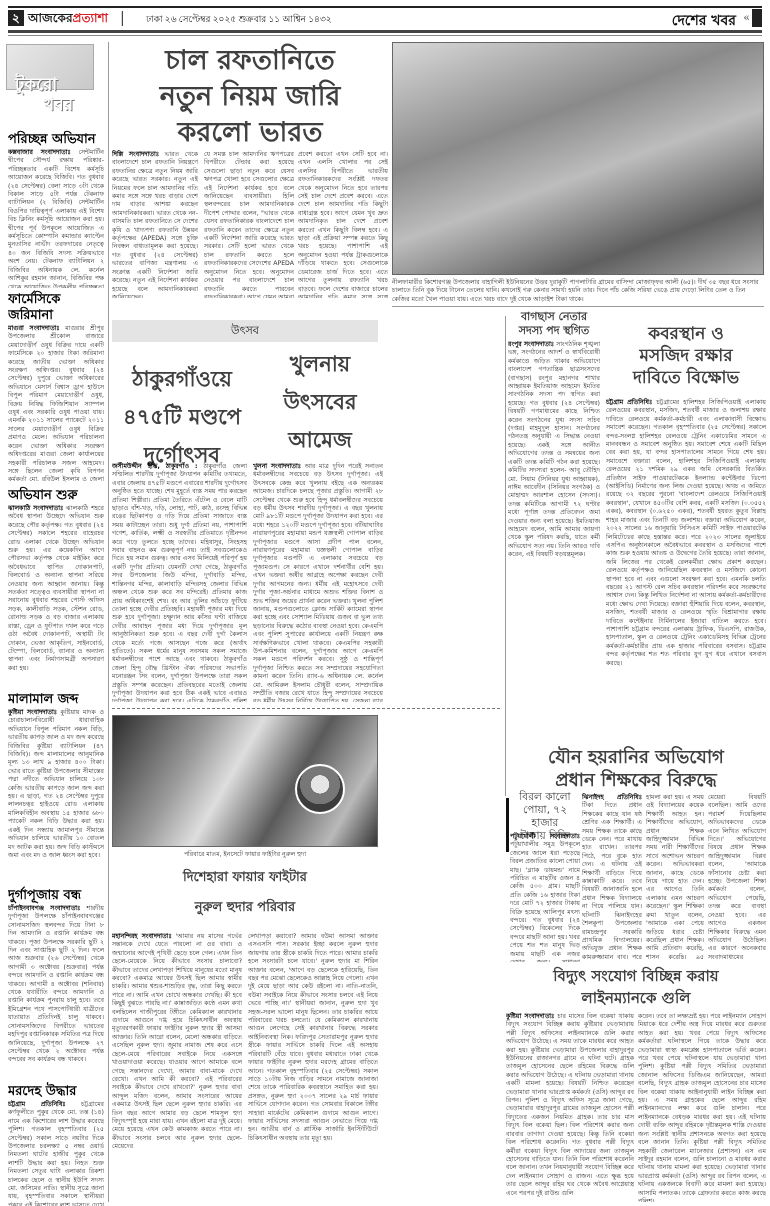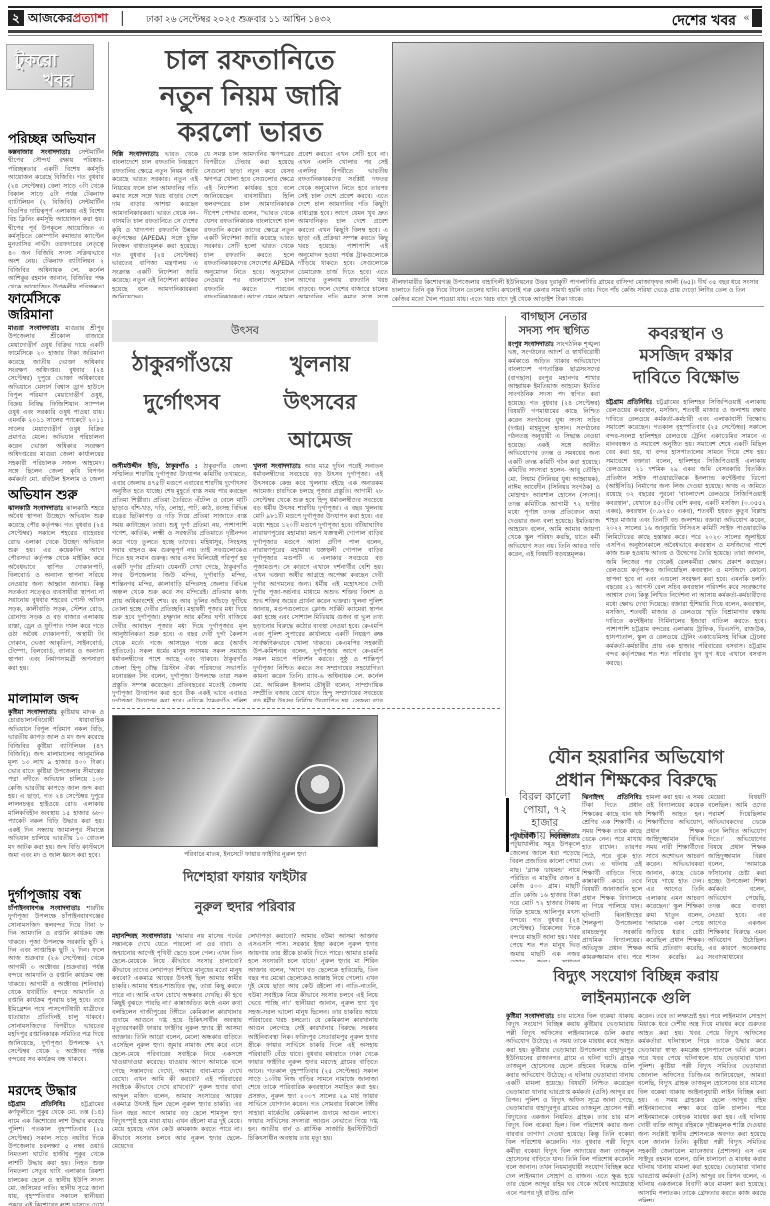--- a/index.html
+++ b/index.html
@@ -18,21 +18,21 @@
   .section { position:absolute; right:34px; top:9px; font-family:"DejaVu Sans",sans-serif; font-weight:bold; font-size:14px; }
   .arrow { position:absolute; right:20px; top:11px; font-size:11px; color:#555; }
   .rbox { position:absolute; right:8px; top:9px; width:10px; height:18px; background:#222; }
   .vrule { position:absolute; width:1px; background:#999; }
   .hrule { position:absolute; height:1px; background:#999; }
   .dotted { position:absolute; height:0; border-top:1px dashed #777; }
   .col-text { font-family:"DejaVu Sans",sans-serif; font-size:6.2px; line-height:8.4px; color:#333; text-align:justify; overflow:hidden; }
   .col-text b { color:#000; }
   .side-head { font-family:"DejaVu Sans",sans-serif; font-weight:bold; font-size:13px; color:#000; line-height:16px; margin:3px 0 1px; }
   .tukro { position:absolute; left:6px; top:44px; width:88px; height:46px; background:linear-gradient(135deg,#e8e8e8,#c9c9c9); border:1px solid #aaa; }
-  .tukro span { position:absolute; font-family:"DejaVu Sans",sans-serif; font-weight:bold; color:#fff; text-shadow:1px 1px 0 #777; }
+  .tukro span { position:absolute; font-family:"DejaVu Sans",sans-serif; font-weight:bold; color:#fff; text-shadow:1px 1px 0 #777;margin-top:24px; }
   .headline { font-family:"DejaVu Sans",sans-serif; font-weight:bold; color:#404040; text-align:center; }
   .photo { position:absolute; background: linear-gradient(160deg,#d9d9d9 0%,#8a8a8a 35%,#bdbdbd 55%,#5f5f5f 80%,#a9a9a9 100%); border:1px solid #666; }
   .caption { font-family:"DejaVu Sans",sans-serif; font-size:6.2px; line-height:8.4px; color:#333; }
   .utsab-bar { position:absolute; left:112px; top:320px; width:266px; height:22px; background:#e4e4e4; font-family:"DejaVu Sans",sans-serif; font-size:11px; text-align:center; line-height:22px; }
   .circle-inset { position:absolute; border-radius:50%; border:2px solid #fff; background: radial-gradient(circle at 50% 40%, #e5e5e5 0 25%, #777 26% 55%, #3d3d3d 56%); }
   .dark-bar { position:absolute; left:506px; top:798px; width:3px; height:54px; background:#111; }
 </style>
 </head>
 <body>
 
@@ -93,22 +93,23 @@
 </div>
 <div class="abs col-text" style="left:112px; top:150px; width:86px; height:148px;"><b>দিল্লি সংবাদদাতাঃ</b> <span>ভারত থেকে বাংলাদেশে চাল রফতানি নিয়ন্ত্রণে রফতানির ক্ষেত্রে নতুন নিয়ম জারি করেছে ভারত সরকার। নতুন এই নিয়মের ফলে চাল আমদানির গতি কমার সঙ্গে সঙ্গে খরচ বাড়ার দেশে দাম বাড়ার আশঙ্কা করছেন আমদানিকারকরা। ভারত থেকে নন-বাসমতি চাল রফতানিতে সে দেশের কৃষি ও খাদ্যপণ্য রফতানি উন্নয়ন কর্তৃপক্ষের (APEDA) সঙ্গে চুক্তি নিবন্ধন বাধ্যতামূলক করা হয়েছে। গত বুধবার (২৪ সেপ্টেম্বর) ভারতের বাণিজ্য মন্ত্রণালয় এ সংক্রান্ত একটি নির্দেশনা জারি করেছে। নতুন এই নির্দেশনা কার্যকর হয়েছে বলে আমদানিকারকরা জানিয়েছেন।</span></div>
 <div class="abs col-text" style="left:204px; top:150px; width:90px; height:148px;">যে সমস্ত চাল আমদানির ঋণপত্রের বিপরীতে টেন্ডার করা হয়েছে সেগুলো ছাড়া নতুন করে যেসব ঋণপত্র খোলা হবে সেগুলোর ক্ষেত্রে এই নির্দেশনা কার্যকর হবে বলে জানিয়েছেন ব্যবসায়ীরা। হিলি স্থলবন্দরের চাল আমদানিকারক দীপেশ পোদ্দার বলেন, "ভারত থেকে যেসব রফতানিকারক বাংলাদেশে চাল রফতানি করেন তাদের ক্ষেত্রে নতুন একটি নির্দেশনা জারি করেছে ভারত সরকার। সেটি হলো ভারত থেকে চাল রফতানি করতে হলে রফতানিকারকদের সেদেশের APEDA অনুমোদন নিতে হবে। অনুমোদন নেওয়ার পর বাংলাদেশে চাল রফতানি করতে পারবেন রফতানিকারকরা। আগে যেমন আমরা চালের এলসি খোলার পরপরই দেশে চাল</div>
 <div class="abs col-text" style="left:298px; top:150px; width:90px; height:148px;">প্রবেশ করতো এখন সেটি হবে না। এখন এলসি খোলার পর সেই এলসির বিপরীতে ভারতীয় রফতানিকারকদের সংশ্লিষ্ট দফতর থেকে অনুমোদন নিতে হবে তারপর সেই চাল দেশে প্রবেশ করবে। এতে দেশে চাল আমদানির গতি কিছুটা বাধাগ্রস্ত হবে। আগে যেমন খুব দ্রুত আমদানিকৃত চাল দেশে প্রবেশ করতো এখন কিছুটা বিলম্ব হবে। এ ছাড়া এই প্রক্রিয়া সম্পন্ন করতে কিছু খরচ হয়েছে। পাশাপাশি এই অনুমোদন হওয়া পর্যন্ত ট্রাকগুলোকে দাঁড়িয়ে থাকতে হবে। সেগুলোকে ডেমারেজ চার্জ দিতে হবে। এতে আগের তুলনায় রফতানি খরচ বাড়বে। ফলে দেশের বাজারে চালের আমদানির গতি কমার সঙ্গে সঙ্গে দামও বাড়বে।'</div>
 
 <div class="photo" style="left:392px; top:42px; width:372px; height:233px;"></div>
 <div class="abs caption" style="left:392px; top:278px; width:372px; height:26px; overflow:hidden;">নীলফামারীর কিশোরগঞ্জ উপজেলার বাহাগিলী ইউনিয়নের উত্তর দুরাকুটি পাগলাটারি গ্রামের বাসিন্দা মোজাফ্ফর আলী (৬৫)। দীর্ঘ ৩৫ বছর ধরে সংসার চালাতে তিনি বুক দিয়ে টানেন তেলের ঘানি। কখনোই গরু কেনার সামর্থ্য হয়নি তার। দিনে পাঁচ কেজি সরিষা ভেঙে প্রায় দেড়ো লিটার তেল ও তিন কেজির মতো খৈল পাওয়া যায়। এতে খরচ বাদে দুই থেকে আড়াইশ টাকা থাকে।</div>
 <div class="hrule" style="left:392px; top:306px; width:372px;"></div>
 
 <div class="utsab-bar">উৎসব</div>
-<div class="abs headline" style="left:112px; top:345px; width:140px; font-size:21px; line-height:38px;">
+<div class="abs headline" style="left:112px; top:360px; width:140px; font-size:21px; line-height:38px;">
   <div>ঠাকুরগাঁওয়ে</div>
+  <div>৪৭৫টি মণ্ডপে</div>
   <div>দুর্গোৎসব</div>
 </div>
 <div class="abs headline" style="left:255px; top:345px; width:130px; font-size:21px; line-height:38px;">
   <div>খুলনায় উৎসবের</div>
   <div>আমেজ</div>
 </div>
 <div class="abs col-text" style="left:112px; top:462px; width:135px; height:240px;"><b>জসীমউদ্দীন ইতি, ঠাকুরগাঁও :</b> <span>ঠাকুরগাঁও জেলা সম্মিলিত শারদীয় দুর্গাপূজা উদযাপন কমিটির তথ্যমতে, এবার জেলায় ৪৭৫টি মণ্ডপে এবারের শারদীয় দুর্গোৎসব অনুষ্ঠিত হতে যাচ্ছে। শেষ মুহূর্তে ব্যস্ত সময় পার করছেন প্রতিমা শিল্পীরা। প্রতিমা তৈরিতে এঁটেল ও বেলে মাটি ছাড়াও বাঁশ-খড়, দড়ি, লোহা, পাট, কাঠ, রংসহ বিভিন্ন রঙের ছিটকাপড় ও দড়ি দিয়ে প্রতিমা সাজাতে ব্যস্ত সময় কাটাচ্ছেন তারা। শুধু দুর্গা প্রতিমা নয়, পাশাপাশি গণেশ, কার্তিক, লক্ষ্মী ও সরস্বতীর প্রতিমাতে দৃষ্টিনন্দন করে গড়ে তুলতে হচ্ছে তাদের। মহিষাসুর, সিংহসহ সবার বাহনও কম গুরুত্বপূর্ণ নয়। তাই সবগুলোকেও দিতে হয় সমান গুরুত্ব। আর এসব মিলিয়েই পরিপূর্ণ হয় একটি দুর্গার প্রতিমা। যেমনটি দেখা গেছে, ঠাকুরগাঁও সদর উপজেলার জিউ মন্দির, দুর্গাবাড়ি মন্দির, শান্তিনগর মন্দির, কালাবাড়ি মন্দিরসহ জেলার বিভিন্ন অঞ্চল থেকে শুরু করে সব মন্দিরেই। প্রতিমার কাজ প্রায় অধিকাংশেই শেষ। রং আর তুলির আঁচড়ে ফুটিয়ে তোলা হচ্ছে দেবীর প্রতিচ্ছবি। মহাষষ্ঠী পূজার মধ্য দিয়ে শুরু হবে দুর্গাপূজা। চক্ষুদান আর কাঁসর ঘণ্টা বাজিয়ে দেবীর আবাহন পূজার মধ্য দিয়ে দুর্গাপূজার মূল আনুষ্ঠানিকতা শুরু হবে। এ বছর দেবী দুর্গা কৈলাস থেকে মর্ত্যে গজে আসছেন গজে করে (অর্থাৎ হাতিতে)। সকল ধর্মের মানুষ সবসময় সকল সমাজে ধর্মাবলম্বীদের পাশে আছে এবং থাকবে। ঠাকুরগাঁও জেলা হিন্দু বৌদ্ধ খ্রিস্টান ঐক্য পরিষদের সভাপতি মনোরঞ্জন সিং বলেন, দুর্গাপূজা উপলক্ষে তারা সকল প্রস্তুতি সম্পন্ন করেছেন। প্রতিবছরের মতোই জেলায় দুর্গাপূজা উদযাপন করা হবে ঠিক একই ভাবে এবারও দুর্গাপূজা উদযাপন করা হবে। এদিকে ঠাকুরগাঁও পুলিশ সুপার শেখ জাহিদুল ইসলাম জানিয়েছেন, এই বছর প্রতিটি পূজা মণ্ডপে শারদীয় দুর্গোৎসব পালিত হবে। প্রতিটি দুর্গা মণ্ডপে আনসার নিয়োগ করা থাকবে, পুলিশের টহল টিম মাঠে থাকবে। এ ছাড়াও অন্যান্য আইন-শৃঙ্খলা বাহিনী দায়িত্বে থাকবে। আগামী ২ অক্টোবর বিজয়া দশমীতে বিসর্জন হবে।</span></div>
 <div class="abs col-text" style="left:253px; top:462px; width:130px; height:240px;"><b>খুলনা সংবাদদাতাঃ</b> <span>আর মাত্র দুদিন পরেই সনাতন ধর্মাবলম্বীদের সবচেয়ে বড় উৎসব দুর্গাপূজা। এই উৎসবকে কেন্দ্র করে খুলনায় বইছে এক অন্যরকম আমেজ। চারদিকে চলছে পূজার প্রস্তুতি। আগামী ২৮ সেপ্টেম্বর থেকে শুরু হবে হিন্দু ধর্মাবলম্বীদের সবচেয়ে বড় ধর্মীয় উৎসব শারদীয় দুর্গাপূজা। এ বছর খুলনায় মোট ৯৮১টি মণ্ডপে দুর্গাপূজা উদযাপন করা হবে। এর মধ্যে শহরে ১২০টি মণ্ডপে দুর্গাপূজা হবে। বটিয়াঘাটার নারায়ণপুরের মহামায়া মন্ডপ যজ্ঞস্থলী গোপাল বাড়ির দুর্গাপূজার মণ্ডপে আসা প্রদীপ পাল বলেন, নারায়ণপুরের মহামায়া যজ্ঞস্থলী গোপাল বাড়ির দুর্গাপূজার মণ্ডপটি এ এলাকার সবচেয়ে বড় পূজামণ্ডপ। সে কারণে এখানে দর্শনার্থীর বেশি হয়। এখন ভক্তরা অধীর আগ্রহে অপেক্ষা করছেন দেবী দুর্গার আগমনের জন্য। ধর্মীয় এই মহোৎসবে দেবী দুর্গার পূজা-অর্চনার মাধ্যমে অশুভ শক্তির বিনাশ ও শুভ শক্তির জয়ের প্রার্থনা করেন ভক্তরা। খুলনা পুলিশ জানায়, মণ্ডপগুলোতে ক্লোজ সার্কিট ক্যামেরা স্থাপন করা হচ্ছে এবং সোশ্যাল মিডিয়ায় গুজব বা ভুল তথ্য ছড়ানোর বিরুদ্ধে কঠোর ব্যবস্থা নেওয়া হবে। কেএমপি এবং পুলিশ সুপারের কার্যালয়ে একটি নিয়ন্ত্রণ কক্ষ সার্বক্ষণিকভাবে খোলা থাকবে। কেএমপির সহকারী উপ-কমিশনার বলেন, দুর্গাপূজার আগে কেএমপি সকল মণ্ডপে পরিদর্শন করবে। সুষ্ঠু ও শান্তিপূর্ণ দুর্গাপূজা নিশ্চিত করতে সব সম্প্রদায়ের সহযোগিতা কামনা করেন তিনি। র‍্যাব-৬ অধিনায়ক লে. কর্নেল মো. আমিরুল ইসলাম চৌধুরী বলেন, সাম্প্রদায়িক সম্প্রীতি বজায় রেখে যাতে হিন্দু সম্প্রদায়ের সবচেয়ে বড় ধর্মীয় উৎসব নির্বিঘ্নে উদযাপিত হয়, সেজন্য র‍্যাব সর্বোচ্চ সতর্ক অবস্থায় রয়েছে। পূজার সময় জনগণ নিশ্চিন্তে উৎসব উদযাপন করতে পারবেন।</span></div>
 <div class="dotted" style="left:112px; top:708px; width:388px;"></div>
 

